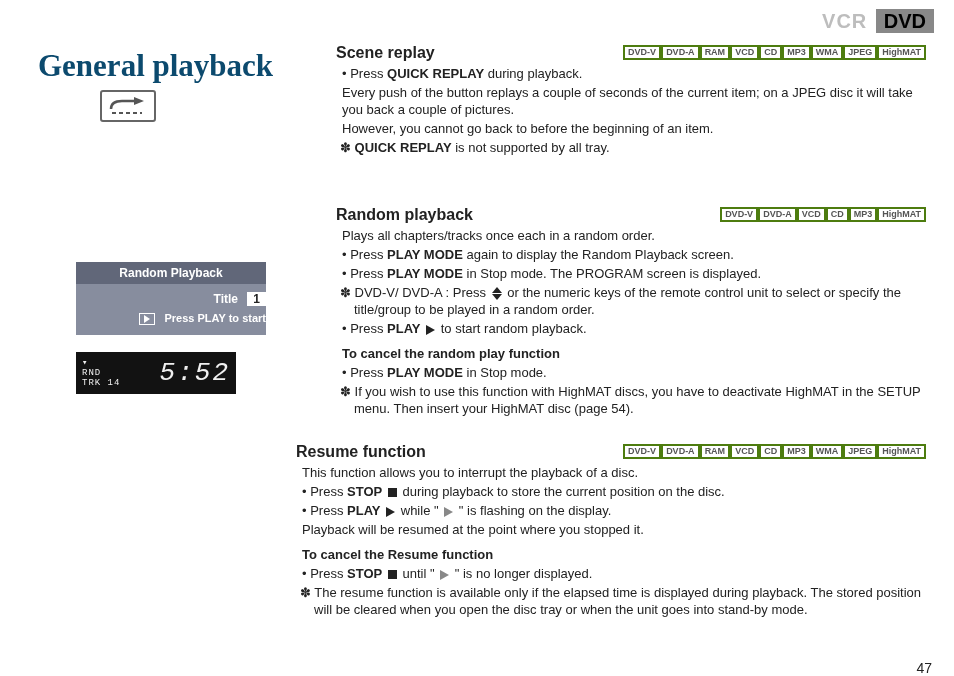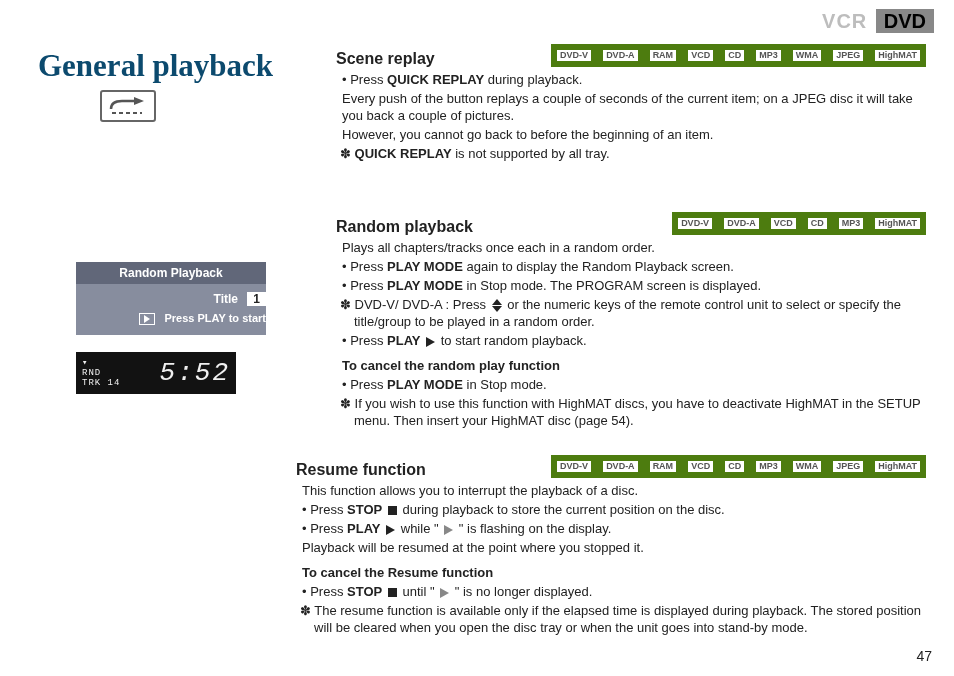--- a/index.html
+++ b/index.html
@@ -53,37 +53,37 @@
   }
   .lcd .left { font-size:9px; line-height:10px; }
   .lcd .left .tiny { display:block; letter-spacing:1px;}
   .lcd .time { font-size:26px; font-style:italic; letter-spacing:2px;}
 
   
   .content { position:absolute; top:44px; left:336px; width:590px; font-size:13px; line-height:17px; }
   .section { margin-bottom:26px; }
   .section-h { font-weight:bold; font-size:16px; margin-bottom:4px; display:flex; justify-content:space-between; align-items:flex-end;}
   .tags { font-size:9px; color:#555; }
-  .tags span { border:6px solid #4d7c0f; padding:0 3px; margin-left:0px; display:inline-block; line-height:11px;}
+  .tags span { border:2px solid #4d7c0f; padding:0 3px; margin-left:0px; display:inline-block; line-height:11px;}
   .bul { padding-left:18px; text-indent:-12px; margin:2px 0;}
   .bul::before { content:"• "; }
   .star { padding-left:18px; text-indent:-14px; margin:2px 0;}
   .star::before { content:"✽ "; }
   .para { margin:2px 0 2px 6px;}
   .subh { font-weight:bold; margin:8px 0 2px 6px; }
   b { font-weight:bold; }
 
   .icon-stop { display:inline-block; width:9px; height:9px; background:#222; vertical-align:middle; margin:0 2px;}
   .icon-play-sm { display:inline-block; width:0;height:0; border-left:9px solid #222; border-top:5px solid transparent; border-bottom:5px solid transparent; vertical-align:middle; margin:0 2px;}
   .icon-play-out { display:inline-block; width:0;height:0; border-left:9px solid #888; border-top:5px solid transparent; border-bottom:5px solid transparent; vertical-align:middle; margin:0 2px;}
   .icon-updn { display:inline-block; vertical-align:middle; line-height:8px; margin:0 2px;}
   .icon-updn::before{content:"";display:block;width:0;height:0;border-left:5px solid transparent;border-right:5px solid transparent;border-bottom:6px solid #222;}
   .icon-updn::after{content:"";display:block;width:0;height:0;border-left:5px solid transparent;border-right:5px solid transparent;border-top:6px solid #222; margin-top:1px;}
 
-  .pagenum { position:absolute; bottom:12px; right:22px; font-size:14px;}
+  .pagenum { position:absolute; bottom:0; right:22px; font-size:14px;}
 </style>
 </head>
 <body>
 
 <div class="page">
 
   <div class="hdr">
     <span class="hdr-vcr">VCR</span>
     <span class="hdr-dvd">DVD</span>
   </div>

